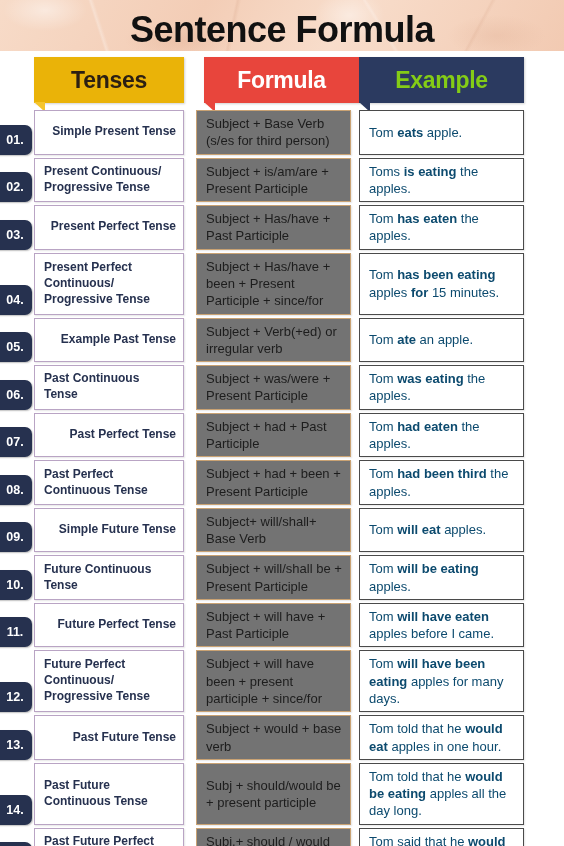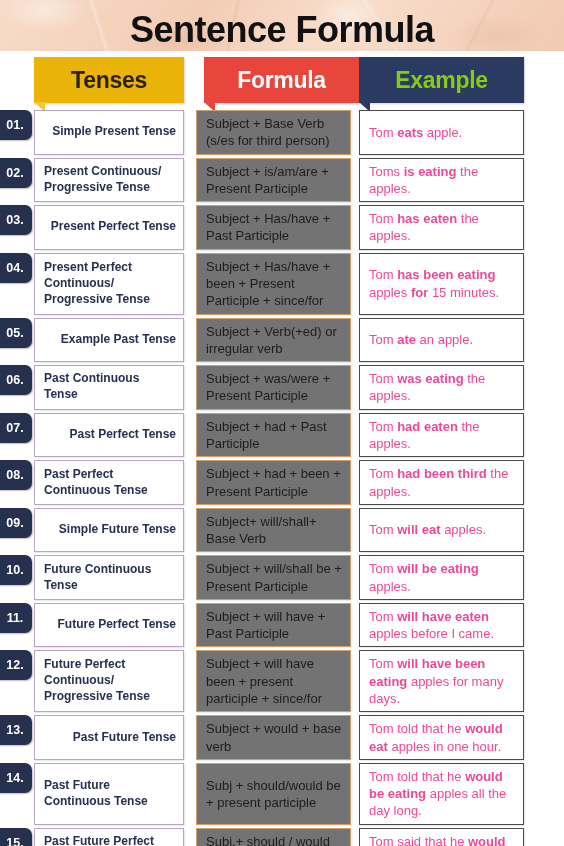--- a/index.html
+++ b/index.html
@@ -102,21 +102,21 @@
     align-items: stretch;
     margin-bottom: 3px;
   }
 
   
   .numcell {
     position: relative;
     width: 34px;
     flex: 0 0 34px;
     display: flex;
-    align-items: flex-start;
+    align-items: flex-end;
     justify-content: flex-start;
   }
   .badge {
     position: relative;
     width: 40px;
     margin-left: -8px;
     height: 30px;
     background: #26314f;
     border-radius: 0 7px 7px 0;
     color: #ffffff;
@@ -160,21 +160,21 @@
     color: #1d1d1d;
     font-size: 13px;
     box-shadow: 1px 1px 1.5px rgba(0,0,0,0.10);
   }
   .gap2 { flex: 0 0 8px; }
 
   .c-example {
     flex: 0 0 165px;
     width: 165px;
     border: 1.3px solid #4a4a4a;
-    color: #ec4899;
+    color: #0c4a6e;
     font-size: 13px;
     box-shadow: 1px 1px 1.5px rgba(0,0,0,0.10);
   }
   .c-example b, .c-formula b { font-weight: bold; }
 </style>
 </head>
 <body>
 
 <div id="page">
 

